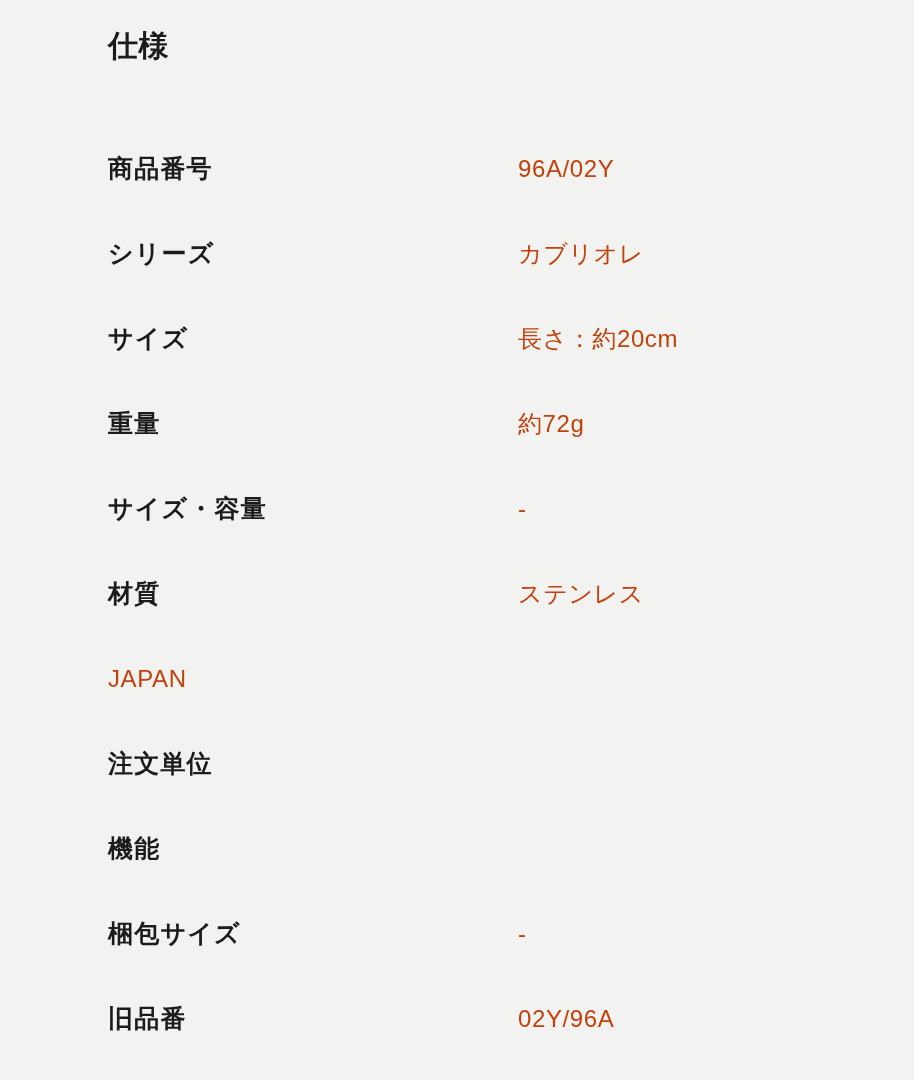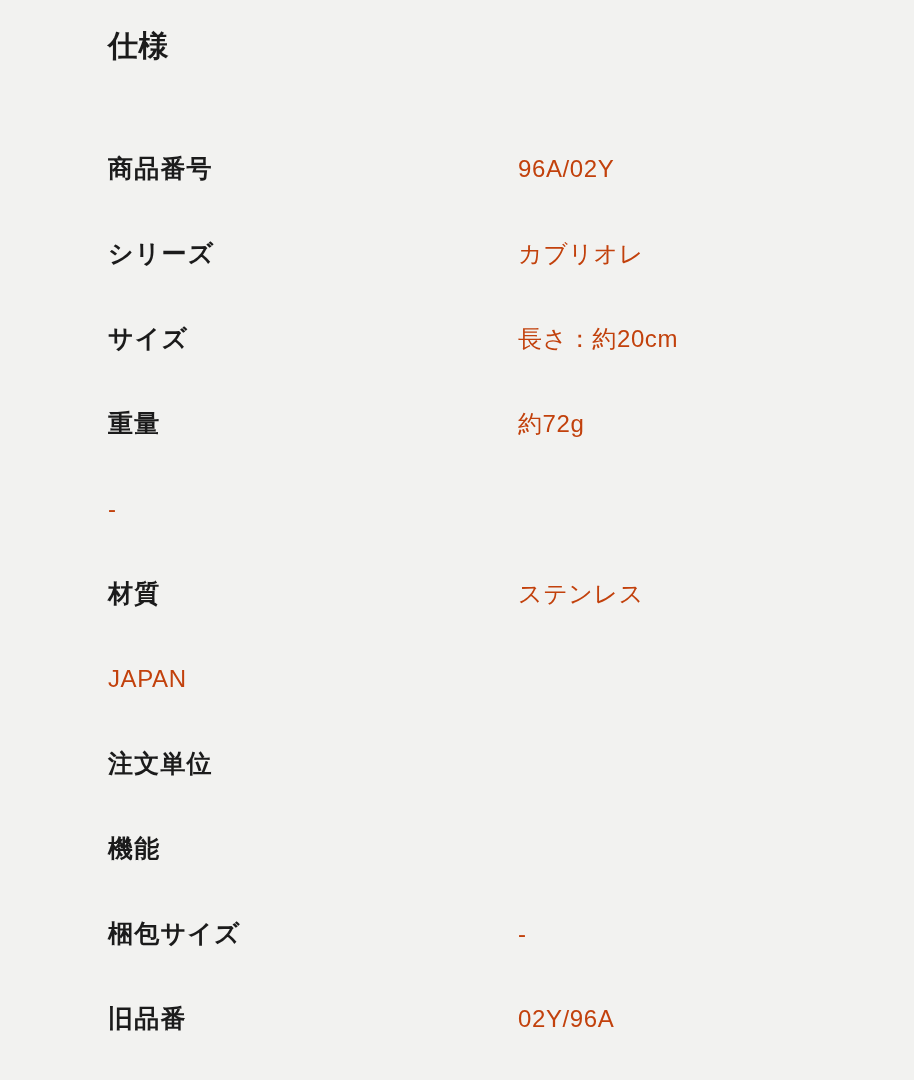--- a/index.html
+++ b/index.html
@@ -87,20 +87,21 @@
       <div class="spec-label">サイズ</div>
       <div class="spec-value">長さ：約20cm</div>
     </div>
 
     <div class="spec-row">
       <div class="spec-label">重量</div>
       <div class="spec-value">約72g</div>
     </div>
 
     <div class="spec-row">
+      <div class="spec-label">サイズ・容量</div>
       <div class="spec-value dash">-</div>
     </div>
 
     <div class="spec-row">
       <div class="spec-label">材質</div>
       <div class="spec-value">ステンレス</div>
     </div>
 
     <div class="spec-row">
       <div class="spec-value">JAPAN</div>

